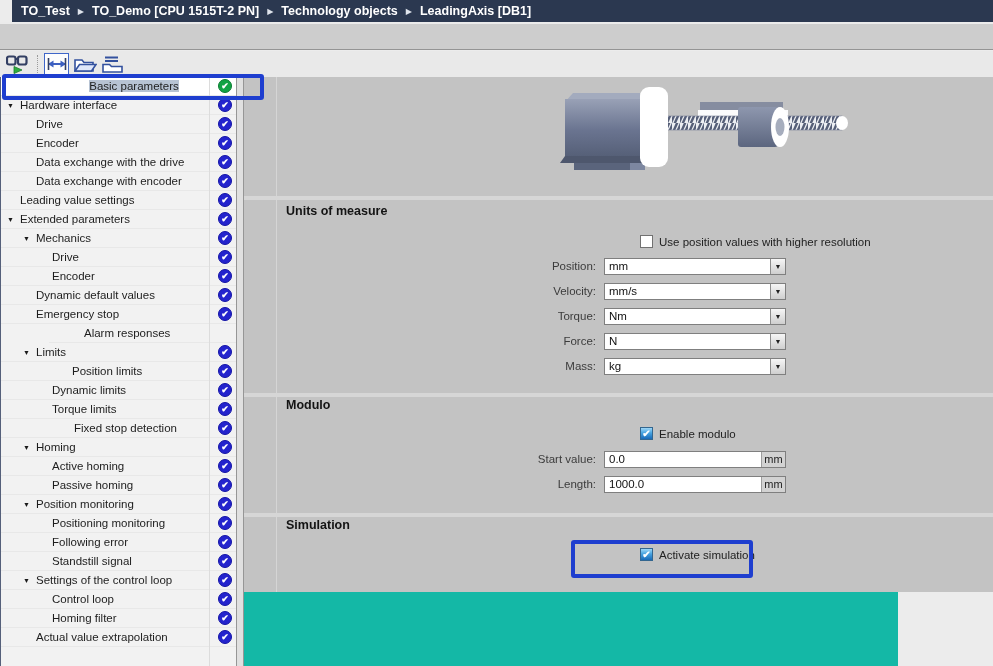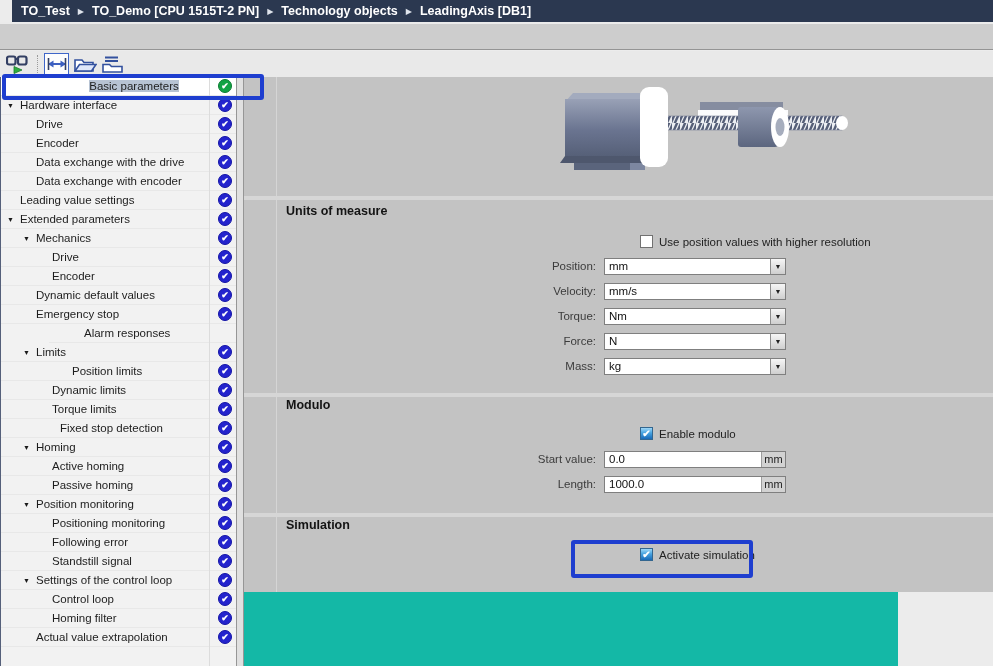--- a/index.html
+++ b/index.html
@@ -148,21 +148,21 @@
     <div class="trow" style="padding-left: 22px;"><span class="tarrow">▼</span><span class="tlabel">Mechanics</span><span class="status blue">✔</span></div>
     <div class="trow" style="padding-left: 38px;"><span class="tarrow"></span><span class="tlabel">Drive</span><span class="status blue">✔</span></div>
     <div class="trow" style="padding-left: 38px;"><span class="tarrow"></span><span class="tlabel">Encoder</span><span class="status blue">✔</span></div>
     <div class="trow" style="padding-left: 22px;"><span class="tarrow"></span><span class="tlabel">Dynamic default values</span><span class="status blue">✔</span></div>
     <div class="trow" style="padding-left: 22px;"><span class="tarrow"></span><span class="tlabel">Emergency stop</span><span class="status blue">✔</span></div>
     <div class="trow" style="padding-left: 22px; margin-left: 48px;"><span class="tarrow"></span><span class="tlabel">Alarm responses</span><span class="status blue">✔</span></div>
     <div class="trow" style="padding-left: 22px;"><span class="tarrow">▼</span><span class="tlabel">Limits</span><span class="status blue">✔</span></div>
     <div class="trow" style="padding-left: 58px;"><span class="tarrow"></span><span class="tlabel">Position limits</span><span class="status blue">✔</span></div>
     <div class="trow" style="padding-left: 38px;"><span class="tarrow"></span><span class="tlabel">Dynamic limits</span><span class="status blue">✔</span></div>
     <div class="trow" style="padding-left: 38px;"><span class="tarrow"></span><span class="tlabel">Torque limits</span><span class="status blue">✔</span></div>
-    <div class="trow" style="padding-left: 46px;"><span class="tarrow"></span><span class="tlabel">Fixed stop detection</span><span class="status blue">✔</span></div>
+    <div class="trow" style="padding-left: 60px;"><span class="tarrow"></span><span class="tlabel">Fixed stop detection</span><span class="status blue">✔</span></div>
     <div class="trow" style="padding-left: 22px;"><span class="tarrow">▼</span><span class="tlabel">Homing</span><span class="status blue">✔</span></div>
     <div class="trow" style="padding-left: 38px;"><span class="tarrow"></span><span class="tlabel">Active homing</span><span class="status blue">✔</span></div>
     <div class="trow" style="padding-left: 38px;"><span class="tarrow"></span><span class="tlabel">Passive homing</span><span class="status blue">✔</span></div>
     <div class="trow" style="padding-left: 22px;"><span class="tarrow">▼</span><span class="tlabel">Position monitoring</span><span class="status blue">✔</span></div>
     <div class="trow" style="padding-left: 38px;"><span class="tarrow"></span><span class="tlabel">Positioning monitoring</span><span class="status blue">✔</span></div>
     <div class="trow" style="padding-left: 38px;"><span class="tarrow"></span><span class="tlabel">Following error</span><span class="status blue">✔</span></div>
     <div class="trow" style="padding-left: 38px;"><span class="tarrow"></span><span class="tlabel">Standstill signal</span><span class="status blue">✔</span></div>
     <div class="trow" style="padding-left: 22px;"><span class="tarrow">▼</span><span class="tlabel">Settings of the control loop</span><span class="status blue">✔</span></div>
     <div class="trow" style="padding-left: 38px;"><span class="tarrow"></span><span class="tlabel">Control loop</span><span class="status blue">✔</span></div>
     <div class="trow" style="padding-left: 38px;"><span class="tarrow"></span><span class="tlabel">Homing filter</span><span class="status blue">✔</span></div>

